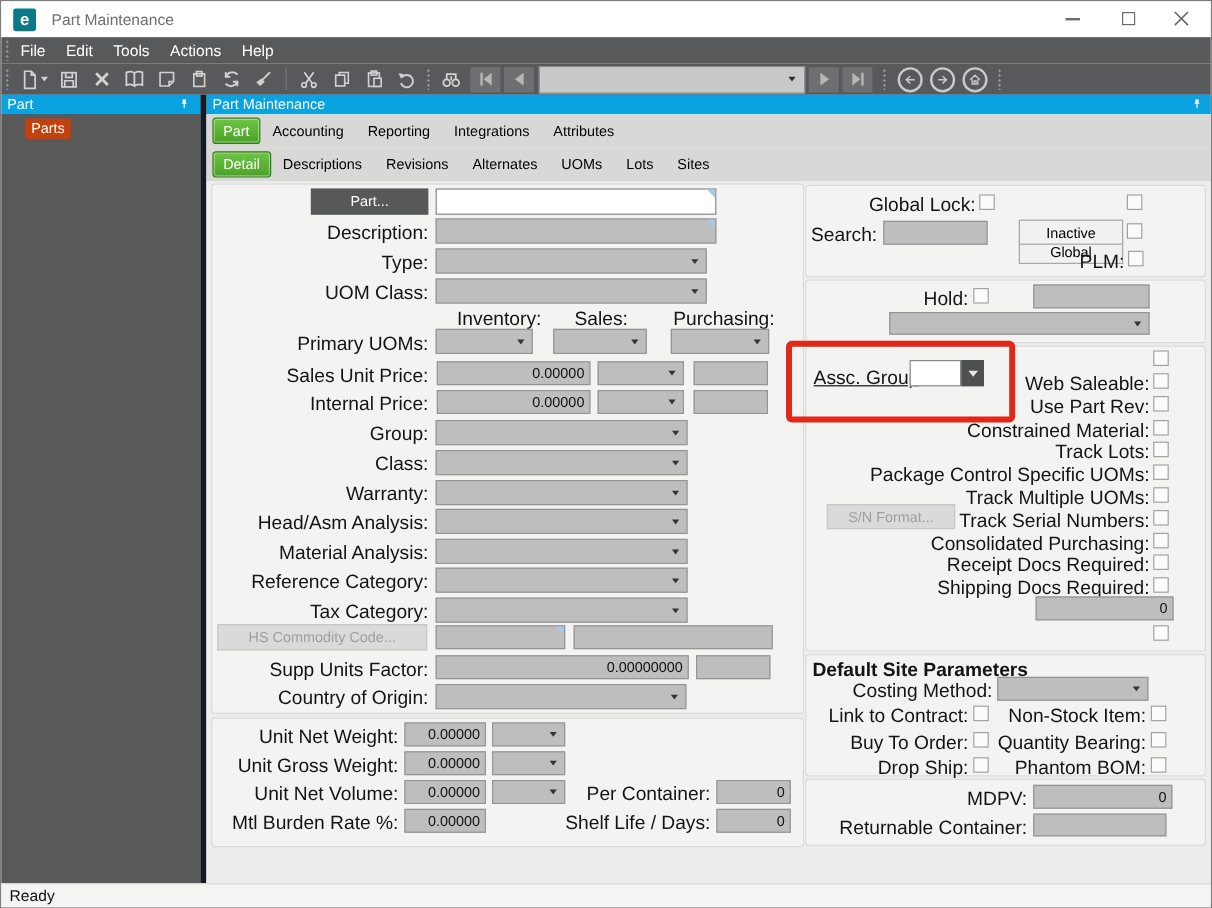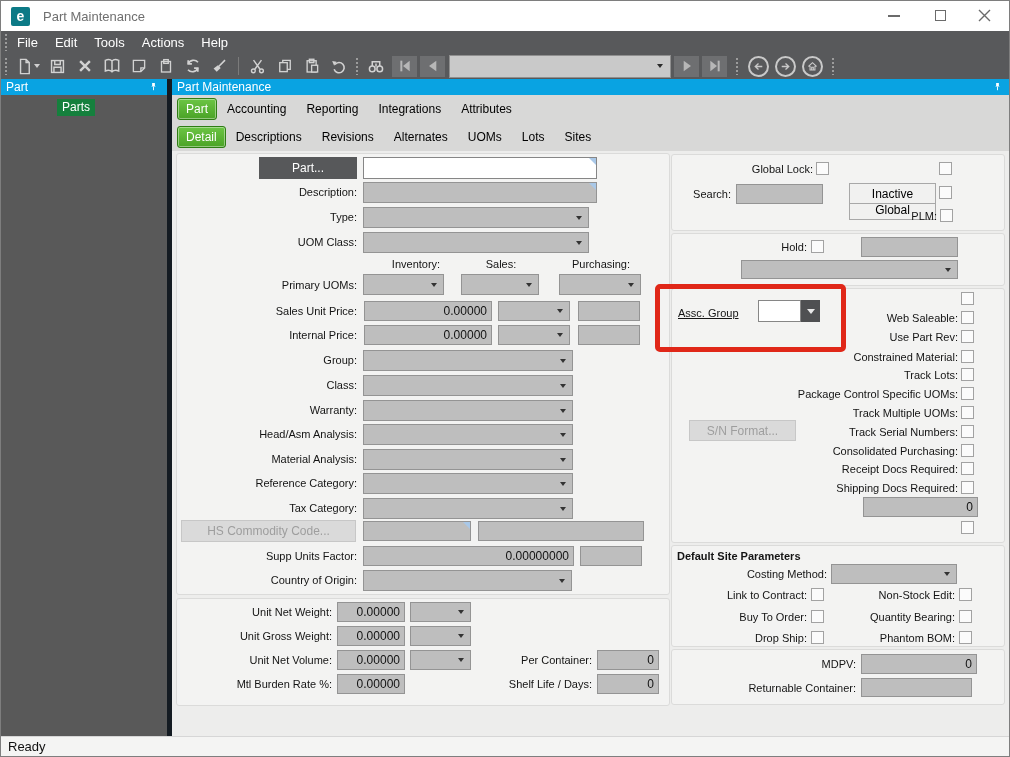--- a/index.html
+++ b/index.html
@@ -19,29 +19,29 @@
   .sep{width:1px;height:18px;background:#7b7b7b;margin:0 5px;}
   .nbtn{width:25px;height:21px;background:#6e6f71;display:flex;align-items:center;justify-content:center;margin-left:3px;}
   #reccombo{width:220px;height:21px;background:#c9c9c9;border:1px solid #8f8f8f;margin-left:4px;position:relative;}
   #reccombo::after{content:"";position:absolute;right:7px;top:8px;border-left:3.5px solid transparent;border-right:3.5px solid transparent;border-top:4.5px solid #2c2c2c;}
   .circ{width:21px;height:21px;border:2px solid #c9c9c9;border-radius:50%;display:flex;align-items:center;justify-content:center;margin-left:6px;box-sizing:border-box;}
   
   .phead{position:absolute;top:78px;height:16px;background:#09a3e2;color:#fff;font-size:12px;line-height:16px;padding-left:5px;box-sizing:border-box;}
   
   #sidebody{position:absolute;left:0;top:94px;width:166px;height:641px;background:#595959;}
   #divider{position:absolute;left:166px;top:78px;width:5px;height:657px;background:#141b22;}
-  .treeitem{position:absolute;left:20px;top:4px;background:#15803d;color:#fff;font-size:12px;padding:1px 5px 2px 5px;margin-left:36px;}
+  .treeitem{position:absolute;left:20px;top:4px;background:#c2410c;color:#fff;font-size:12px;padding:1px 5px 2px 5px;}
   
   .strip{position:absolute;left:171px;width:839px;height:28px;background:#d8d8d7;display:flex;align-items:center;padding-left:5px;box-sizing:border-box;}
   .tab{font-size:12px;color:#000;padding:5px 10px;white-space:nowrap;}
   .tab.active{background:linear-gradient(#6cc544,#4aa326);color:#fff;border:1px solid #2e7d14;border-radius:3px;box-shadow:inset 0 0 0 1px rgba(255,255,255,.4);padding:3px 8px;}
   #content{position:absolute;left:171px;top:150px;width:839px;height:585px;background:#ededec;}
   
   .grp{position:absolute;background:#f3f3f2;border:1px solid #dbdbda;border-radius:3px;}
-  .lbl{position:absolute;font-size:11px;color:#141414;text-align:right;white-space:nowrap;}
+  .lbl{position:absolute;font-size:16px;color:#141414;text-align:right;white-space:nowrap;}
   .lbl.la{text-align:left;}
   .lbl.b{font-weight:700;}
   .inp{position:absolute;background:#bebebe;border:1px solid #949494;font-size:12px;color:#111;box-sizing:border-box;}
   .inp.white{background:#fff;border:1px solid #868686;}
   .val{text-align:right;padding-right:4px;line-height:18px;}
   .dd::after{content:"";position:absolute;right:6px;top:50%;margin-top:-2px;border-left:3.5px solid transparent;border-right:3.5px solid transparent;border-top:4.5px solid #333;}
   .corner{position:absolute;top:0;right:0;width:0;height:0;border-top:7px solid #a9c8e8;border-left:7px solid transparent;}
   .cb{position:absolute;width:13px;height:13px;background:#fbfbfb;border:1px solid #a2a2a2;box-sizing:border-box;}
   .btn{position:absolute;display:flex;align-items:center;justify-content:center;font-size:12px;box-sizing:border-box;}
   .btn.dark{background:#57585a;color:#fff;}
@@ -393,21 +393,21 @@
 
   <div class="inp val" style="left:862px;top:496px;width:115px;height:20px;">0</div>
   <span class="cb" style="left:960px;top:520px;"></span>
 
   <div class="lbl la b" style="left:676px;top:549px;width:250px;">Default Site Parameters</div>
   <div class="lbl" style="left:626px;top:567px;width:200px;">Costing Method:</div>
   <div class="inp dd" style="left:830px;top:563px;width:126px;height:20px;"></div>
 
   <div class="lbl" style="left:606px;top:588px;width:200px;">Link to Contract:</div>
   <span class="cb" style="left:810px;top:587px;"></span>
-  <div class="lbl" style="left:754px;top:588px;width:200px;">Non-Stock Edit:</div>
+  <div class="lbl" style="left:754px;top:588px;width:200px;">Non-Stock Item:</div>
   <span class="cb" style="left:958px;top:587px;"></span>
 
   <div class="lbl" style="left:606px;top:610px;width:200px;">Buy To Order:</div>
   <span class="cb" style="left:810px;top:609px;"></span>
   <div class="lbl" style="left:754px;top:610px;width:200px;">Quantity Bearing:</div>
   <span class="cb" style="left:958px;top:609px;"></span>
 
   <div class="lbl" style="left:606px;top:631px;width:200px;">Drop Ship:</div>
   <span class="cb" style="left:810px;top:630px;"></span>
   <div class="lbl" style="left:754px;top:631px;width:200px;">Phantom BOM:</div>

